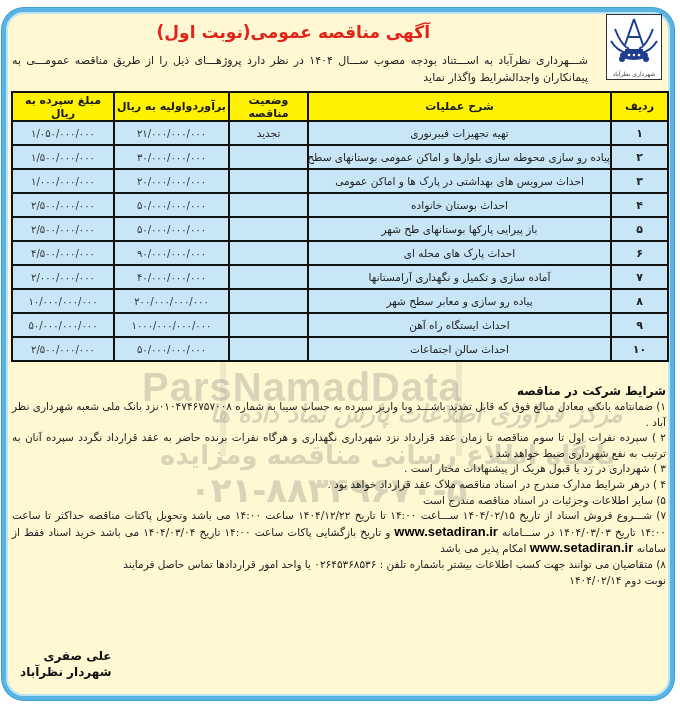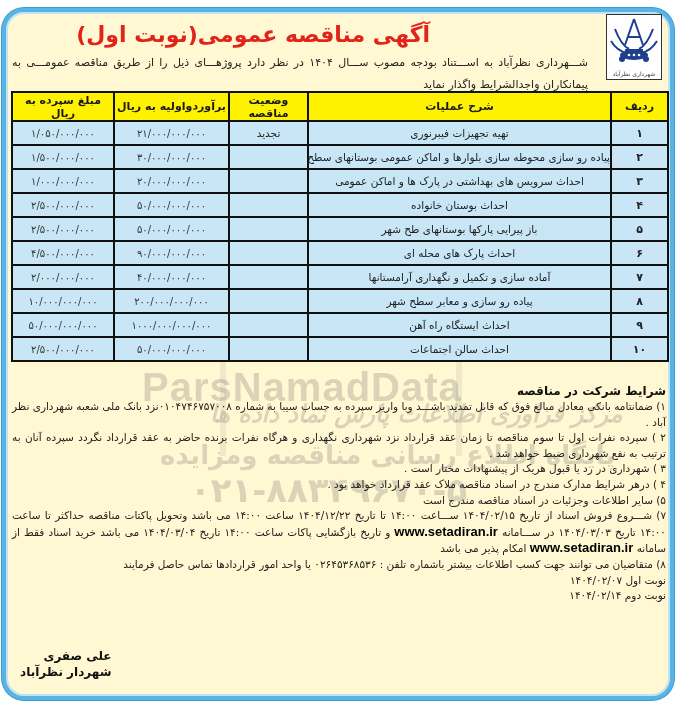--- a/index.html
+++ b/index.html
@@ -7,24 +7,24 @@
          font-family: "DejaVu Sans", sans-serif; }
   .frame { position: absolute; left: 2px; top: 8px; width: 672px; height: 692px;
            border: 4px solid #5ab4e3; border-radius: 22px; background: #fff8d2;
            box-shadow: inset 0 0 0 2px #bfe4f6, 0 0 0 1px #3a9fd4; box-sizing: border-box; }
   .logo { position: absolute; right: 18px; top: 14px; width: 56px; height: 66px;
           border: 1px solid #333; background: #fff; box-sizing: border-box; }
   .logo svg { display: block; }
   .logo-caption { position: absolute; bottom: 2px; left: 0; right: 0; text-align: center;
                   font-size: 6px; color: #444; font-family: "DejaVu Serif", serif; }
   .title { position: absolute; right: 250px; top: 22px; direction: rtl;
-           font-size: 22px; font-weight: bold; color: #e2231a;
+           font-size: 17px; font-weight: bold; color: #e2231a;
            font-family: "DejaVu Sans", sans-serif; }
   .intro { position: absolute; right: 92px; left: 12px; top: 52px; direction: rtl;
-           font-size: 11px; line-height: 22px; color: #222; text-align: justify;
+           font-size: 11px; line-height: 17px; color: #222; text-align: justify;
            text-align-last: right; }
   table.tender { position: absolute; left: 11px; top: 91px; width: 656px;
                  border-collapse: collapse; direction: rtl; table-layout: fixed; }
   table.tender th { background: #fff200; color: #1a1a1a; font-size: 11px; font-weight: bold;
                     height: 27px; border: 2px solid #111; padding: 0; }
   table.tender td { background: #c8e6f6; font-size: 10.5px; color: #222; height: 22px;
                     border: 2px solid #111; text-align: center; padding: 0; white-space: nowrap; overflow: hidden; }
   table.tender td.num { font-size: 10px; color: #333; letter-spacing: 0.3px; }
   table.tender td.desc { text-align: center; }
   table.tender td.idx { font-weight: bold; font-size: 11px; }
@@ -188,20 +188,19 @@
   <p>۴ ) درهر شرایط مدارک مندرج در اسناد مناقصه ملاک عقد قرارداد خواهد بود .</p>
   <p>۵) سایر اطلاعات وجزئیات در اسناد مناقصه مندرج است</p>
   <p>
     <span>۷) شـــروع فروش اسناد از تاریخ ۱۴۰۴/۰۲/۱۵ ســـاعت ۱۴:۰۰ تا تاریخ ۱۴۰۴/۱۲/۲۲ ساعت ۱۴:۰۰ می باشد وتحویل پاکتات مناقصه حداکثر تا ساعت ۱۴:۰۰ تاریخ ۱۴۰۴/۰۳/۰۳ در ســـامانه</span>
     <span class="link">www.setadiran.ir</span>
     <span>و تاریخ بازگشایی پاکات ساعت ۱۴:۰۰ تاریخ ۱۴۰۴/۰۳/۰۴ می باشد خرید اسناد فقط از سامانه</span>
     <span class="link">www.setadiran.ir</span>
     <span>امکام پذیر می باشد</span>
   </p>
   <p>۸) متقاضیان می توانند جهت کسب اطلاعات بیشتر باشماره تلفن : ۰۲۶۴۵۳۶۸۵۳۶ یا واحد امور قراردادها تماس حاصل فرمایند</p>
-  <p>نوبت اول ۱۴۰۴/۰۲/۰۷</p>
   <p>نوبت دوم ۱۴۰۴/۰۲/۱۴</p>
 </div>
 
 <div class="signature">
   <div>علی صفری</div>
   <div>شهردار نظرآباد</div>
 </div>
 
 </body></html>

